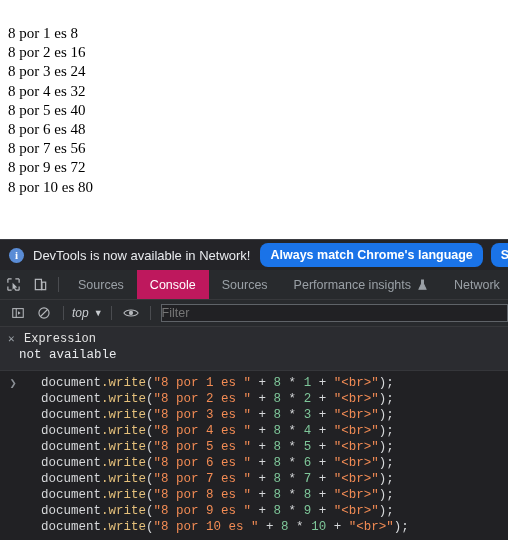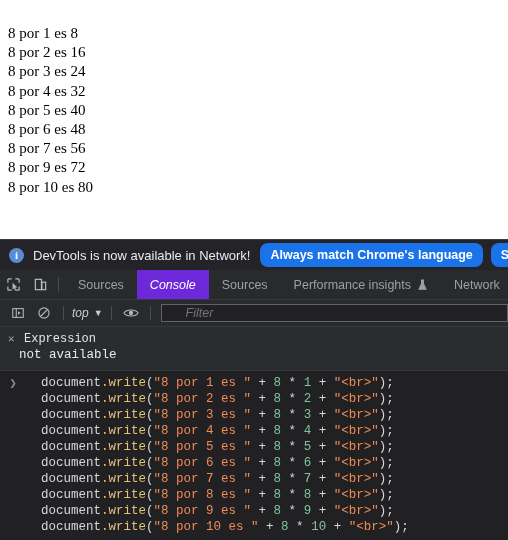--- a/index.html
+++ b/index.html
@@ -120,23 +120,22 @@
   .tab {
     display: flex;
     align-items: center;
     padding: 0 13px;
     font-size: 12.5px;
     color: #9aa0a6;
     cursor: pointer;
     flex: 0 0 auto;
   }
   .tab.active {
-    background: #6d28d9;
+    background: #be185d;
     color: #ffffff;
-    font-style: italic;
   }
   .flask {
     margin-left: 6px;
     display: inline-flex;
     align-items: center;
   }
 
   
   #console-toolbar {
     height: 27px;
@@ -176,25 +175,24 @@
   }
   #filter-input {
     flex: 1 1 auto;
     height: 18px;
     margin: 0 0 0 4px;
     background: #212124;
     border: 1px solid #5f6368;
     color: #9aa0a6;
     font-size: 12.5px;
     line-height: 18px;
-    padding: 0 24px;
+    padding: 0 0;
     box-sizing: border-box;
     font-family: "Liberation Sans", sans-serif;
     outline: none;
-    font-style: italic;
   }
 
   
   #expression-panel {
     background: #2b2c30;
     padding: 5px 0 6px 0;
     border-bottom: 1px solid #35363a;
   }
   .expr-row {
     display: flex;

